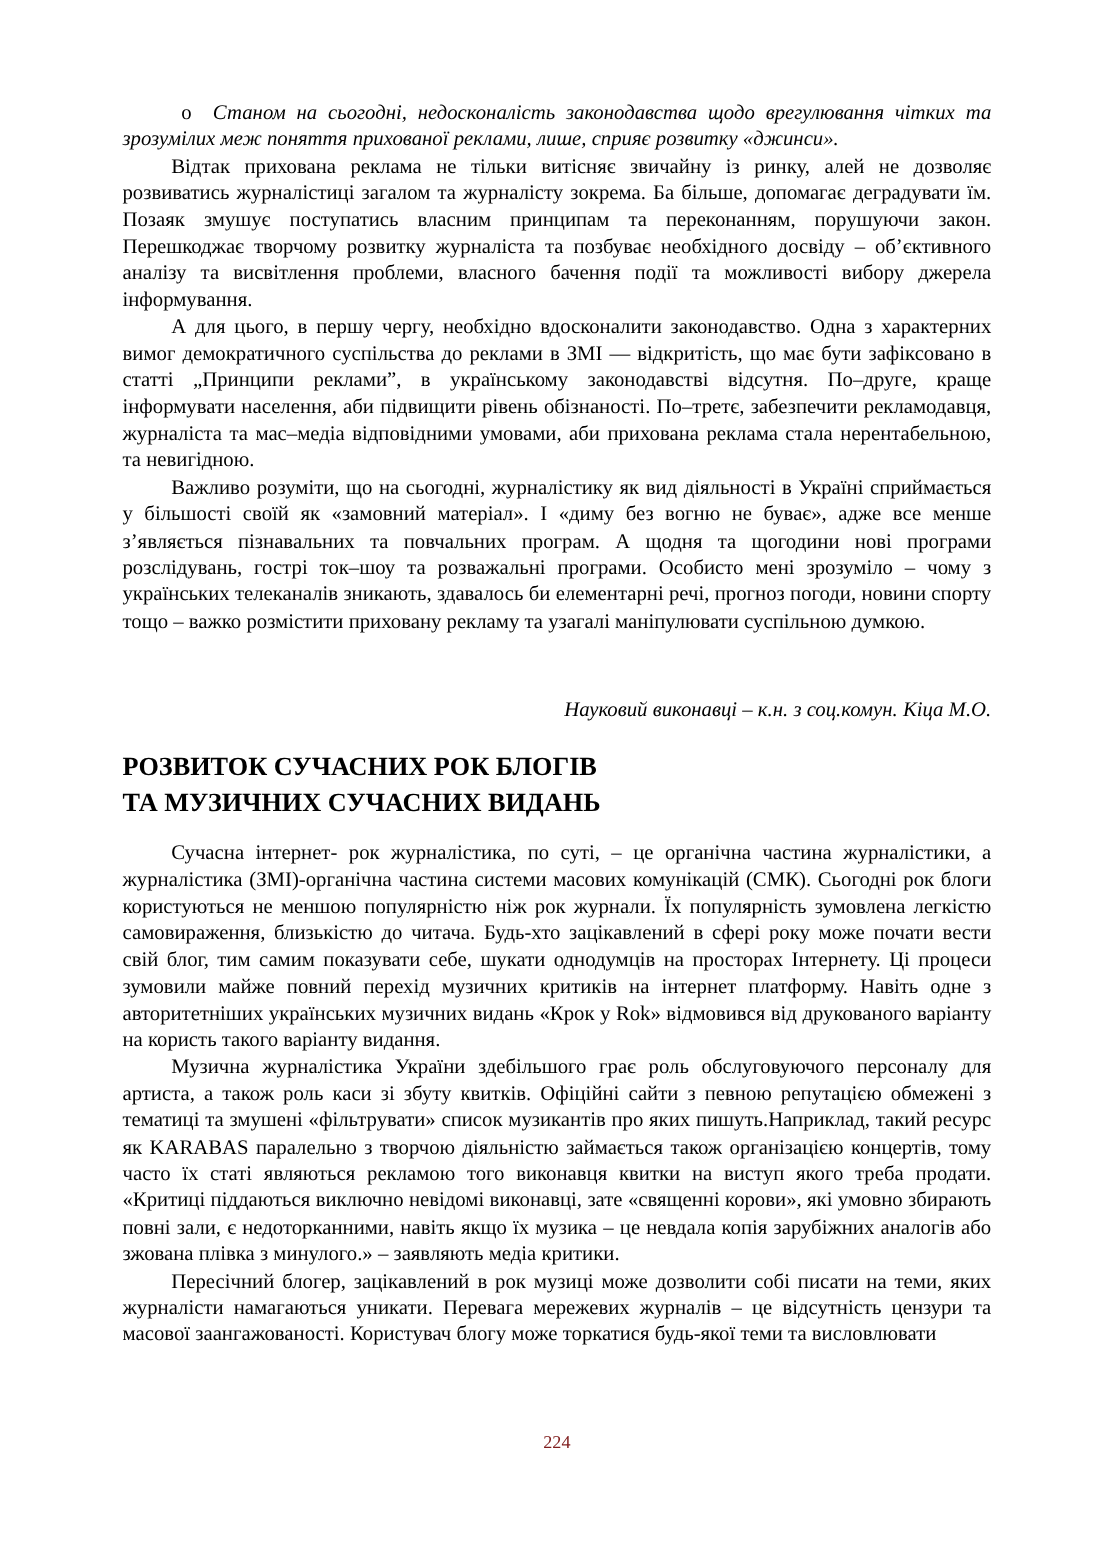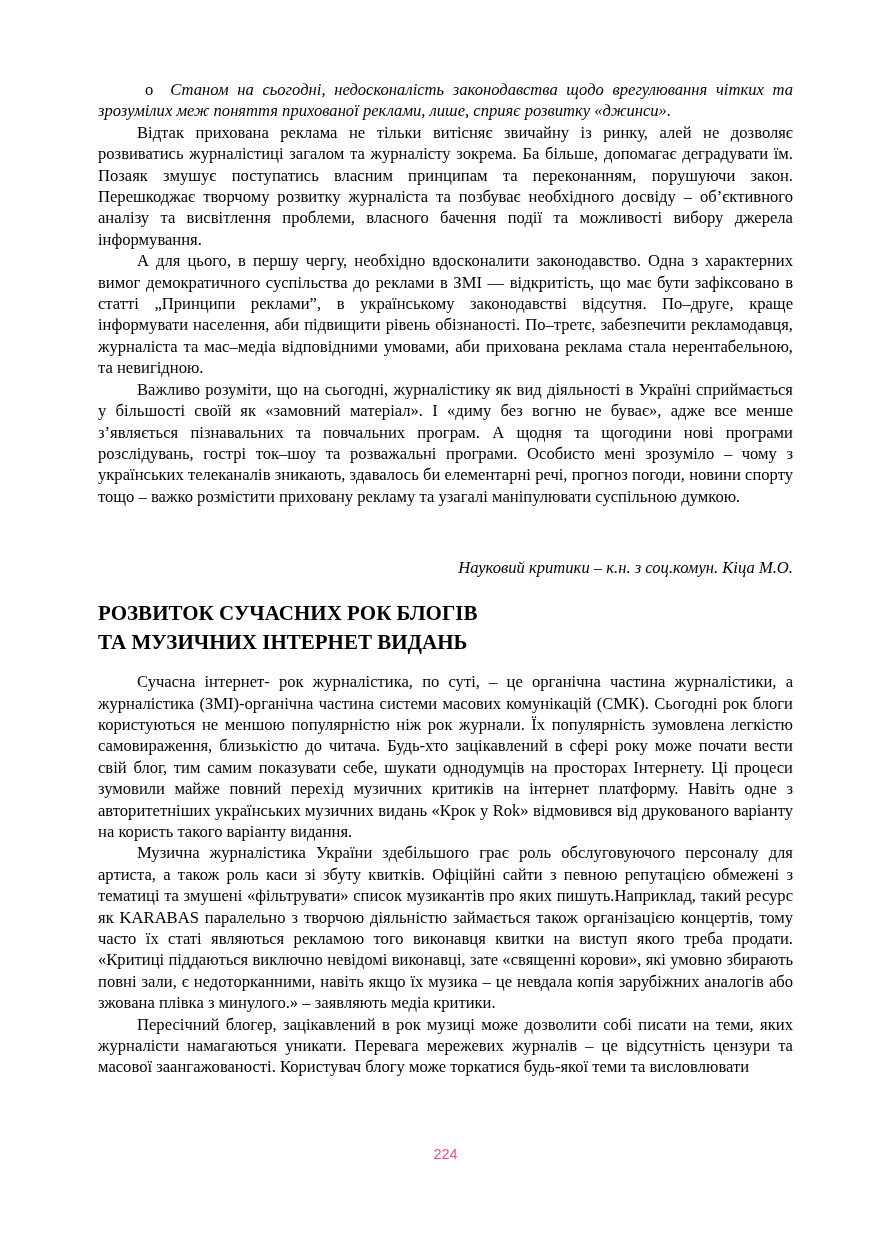--- a/index.html
+++ b/index.html
@@ -47,44 +47,44 @@
     font-weight: bold;
     font-size: 21px;
     line-height: 28.5px;
   }
   .page-number {
     position: absolute;
     left: 98px;
     top: 1146px;
     width: 695px;
     text-align: center;
-    font-family: Liberation Sans, sans-serif;
+    font-family: Liberation Serif, serif;
     font-size: 14.5px;
-    color: #ec4899;
+    color: #7f1d1d;
   }
 </style>
 </head>
 <body>
 
 <div class="page">
   <div class="content">
 
     <p class="bullet-p"><span class="bullet-marker">o</span><span>Станом на сьогодні, недосконалість законодавства щодо врегулювання чітких та зрозумілих меж поняття прихованої реклами, лише, сприяє розвитку «джинси».</span></p>
 
     <p>Відтак прихована реклама не тільки витісняє звичайну із ринку, алей не дозволяє розвиватись журналістиці загалом та журналісту зокрема. Ба більше, допомагає деградувати їм. Позаяк змушує поступатись власним принципам та переконанням, порушуючи закон. Перешкоджає творчому розвитку журналіста та позбуває необхідного досвіду – об’єктивного аналізу та висвітлення проблеми, власного бачення події та можливості вибору джерела інформування.</p>
     <p>А для цього, в першу чергу, необхідно вдосконалити законодавство. Одна з характерних вимог демократичного суспільства до реклами в ЗМІ — відкритість, що має бути зафіксовано в статті „Принципи реклами”, в українському законодавстві відсутня. По–друге, краще інформувати населення, аби підвищити рівень обізнаності. По–третє, забезпечити рекламодавця, журналіста та мас–медіа відповідними умовами, аби прихована реклама стала нерентабельною, та невигідною.</p>
     <p>Важливо розуміти, що на сьогодні, журналістику як вид діяльності в Україні сприймається у більшості своїй як «замовний матеріал». І «диму без вогню не буває», адже все менше з’являється пізнавальних та повчальних програм. А щодня та щогодини нові програми розслідувань, гострі ток–шоу та розважальні програми. Особисто мені зрозуміло – чому з українських телеканалів зникають, здавалось би елементарні речі, прогноз погоди, новини спорту тощо – важко розмістити приховану рекламу та узагалі маніпулювати суспільною думкою.</p>
 
     <div class="byline">
-      <div class="supervisor">Науковий критики – к.н. з соц.комун. Кіца М.О.</div>
+      <div class="supervisor">Науковий виконавці – к.н. з соц.комун. Кіца М.О.</div>
     </div>
 
     <div class="article-title">
       <div>РОЗВИТОК СУЧАСНИХ РОК БЛОГІВ</div>
-      <div>ТА МУЗИЧНИХ ІНТЕРНЕТ ВИДАНЬ</div>
+      <div>ТА МУЗИЧНИХ СУЧАСНИХ ВИДАНЬ</div>
     </div>
 
     <p>Сучасна інтернет- рок журналістика, по суті, – це органічна частина журналістики, а журналістика (ЗМІ)-органічна частина системи масових комунікацій (СМК). Сьогодні рок блоги користуються не меншою популярністю ніж рок журнали. Їх популярність зумовлена легкістю самовираження, близькістю до читача. Будь-хто зацікавлений в сфері року може почати вести свій блог, тим самим показувати себе, шукати однодумців на просторах Інтернету. Ці процеси зумовили майже повний перехід музичних критиків на інтернет платформу. Навіть одне з авторитетніших українських музичних видань «Крок у Rok» відмовився від друкованого варіанту на користь такого варіанту видання.</p>
     <p>Музична журналістика України здебільшого грає роль обслуговуючого персоналу для артиста, а також роль каси зі збуту квитків. Офіційні сайти з певною репутацією обмежені з тематиці та змушені «фільтрувати» список музикантів про яких пишуть.Наприклад, такий ресурс як KARABAS паралельно з творчою діяльністю займається також організацією концертів, тому часто їх статі являються рекламою того виконавця квитки на виступ якого треба продати. «Критиці піддаються виключно невідомі виконавці, зате «священні корови», які умовно збирають повні зали, є недоторканними, навіть якщо їх музика – це невдала копія зарубіжних аналогів або зжована плівка з минулого.» – заявляють медіа критики.</p>
     <p>Пересічний блогер, зацікавлений в рок музиці може дозволити собі писати на теми, яких журналісти намагаються уникати. Перевага мережевих журналів – це відсутність цензури та масової заангажованості. Користувач блогу може торкатися будь-якої теми та висловлювати</p>
 
   </div>
 
   <div class="page-number">224</div>
 </div>

